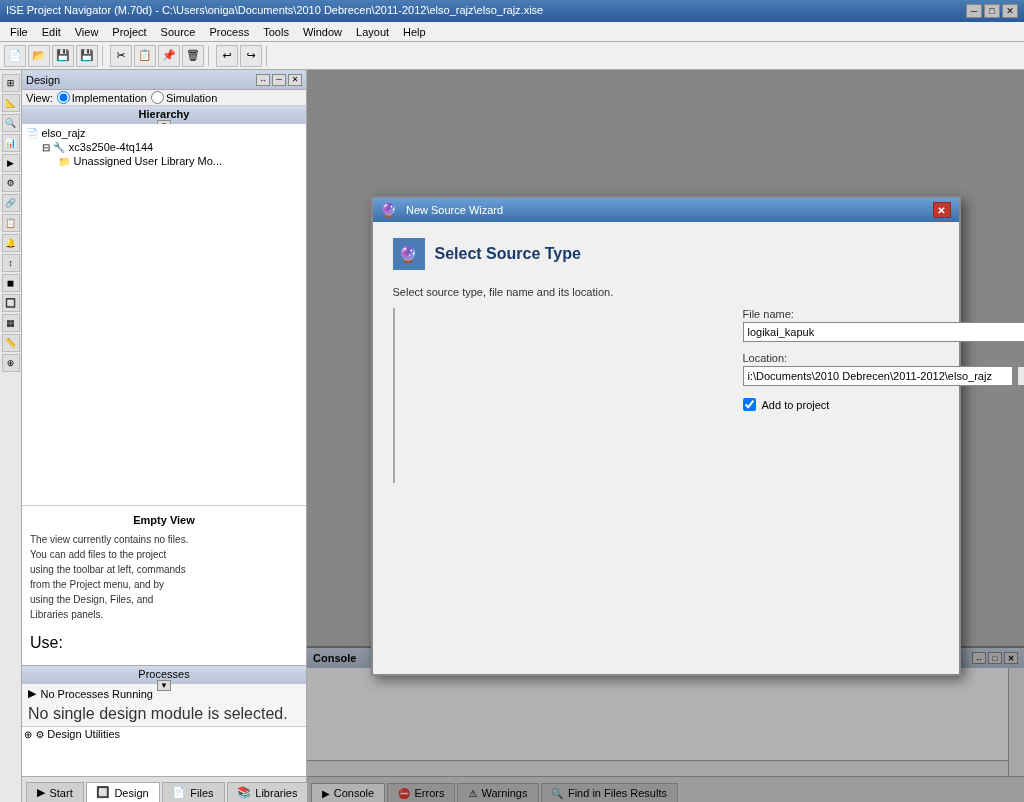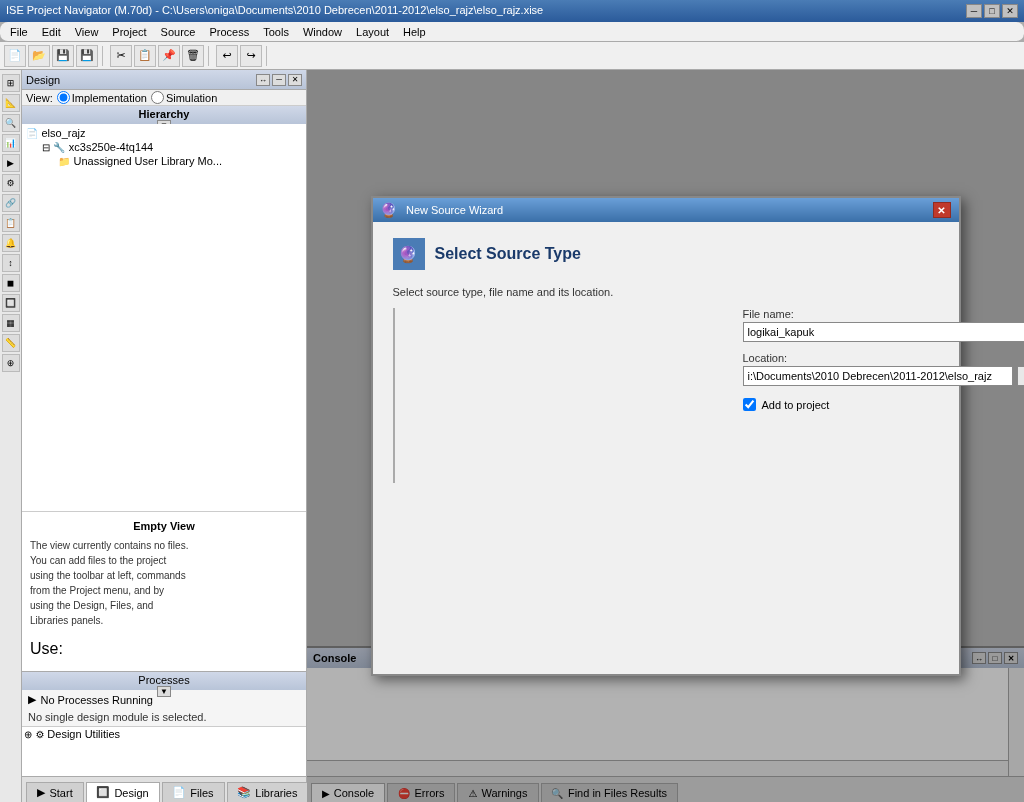--- a/index.html
+++ b/index.html
@@ -36,21 +36,20 @@
 
     
     #menu-bar {
       background: #f0f0f0;
       border-bottom: 1px solid #aaa;
       height: 20px;
       display: flex;
       align-items: center;
       padding: 0 4px;
       gap: 2px;
-      border-radius: 8px;
     }
     .menu-item {
       padding: 2px 6px;
       font-size: 11px;
       cursor: pointer;
     }
 
     
     #toolbar {
       background: #f0f0f0;
@@ -185,21 +184,21 @@
       display: flex; align-items: center; justify-content: space-between;
       height: 18px;
       font-size: 11px;
       flex-direction: column;
     }
     #process-status {
       padding: 3px 6px;
       font-size: 11px;
       display: flex; align-items: center; gap: 4px;
     }
-    #process-info { padding: 2px 6px 3px 6px; font-size: 11px; color: #333; }
+    #process-info { padding: 2px 6px 3px 6px; font-size: 16px; color: #333; }
 
     
     #process-tree {
       background: white;
       height: 50px;
       overflow: auto;
       border-top: 1px solid #ccc;
     }
 
     

